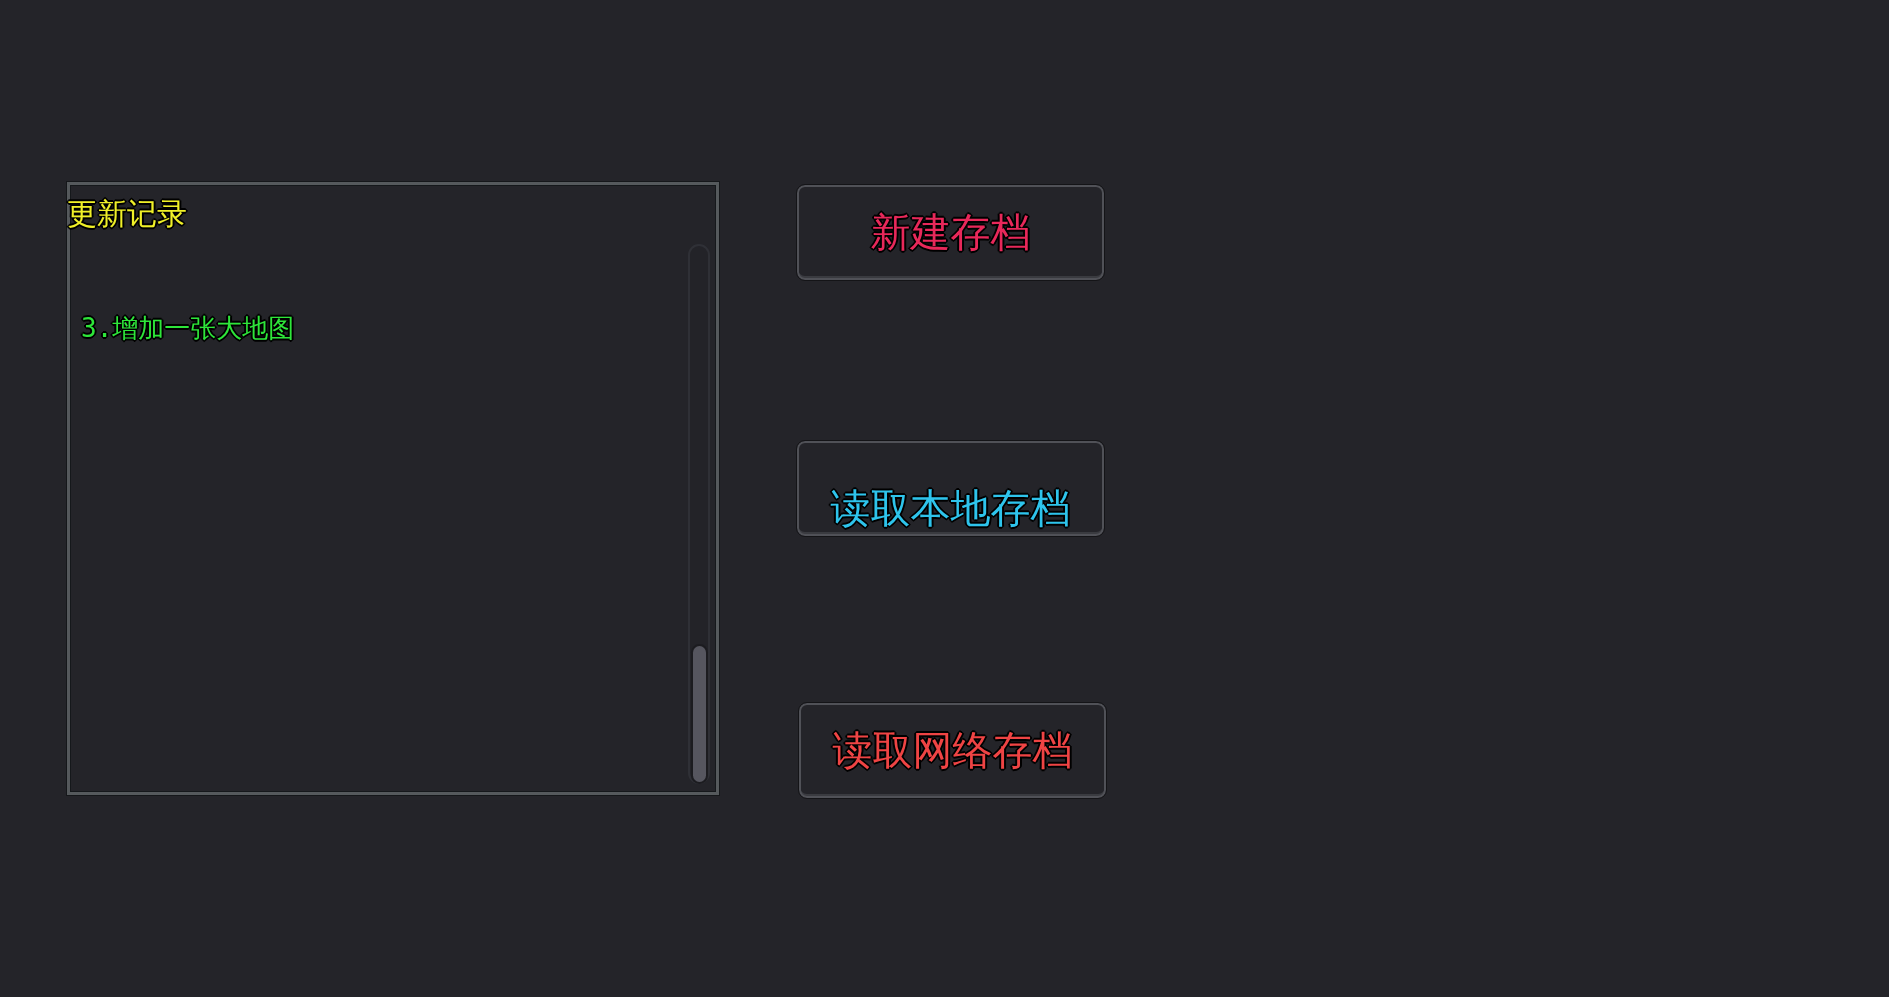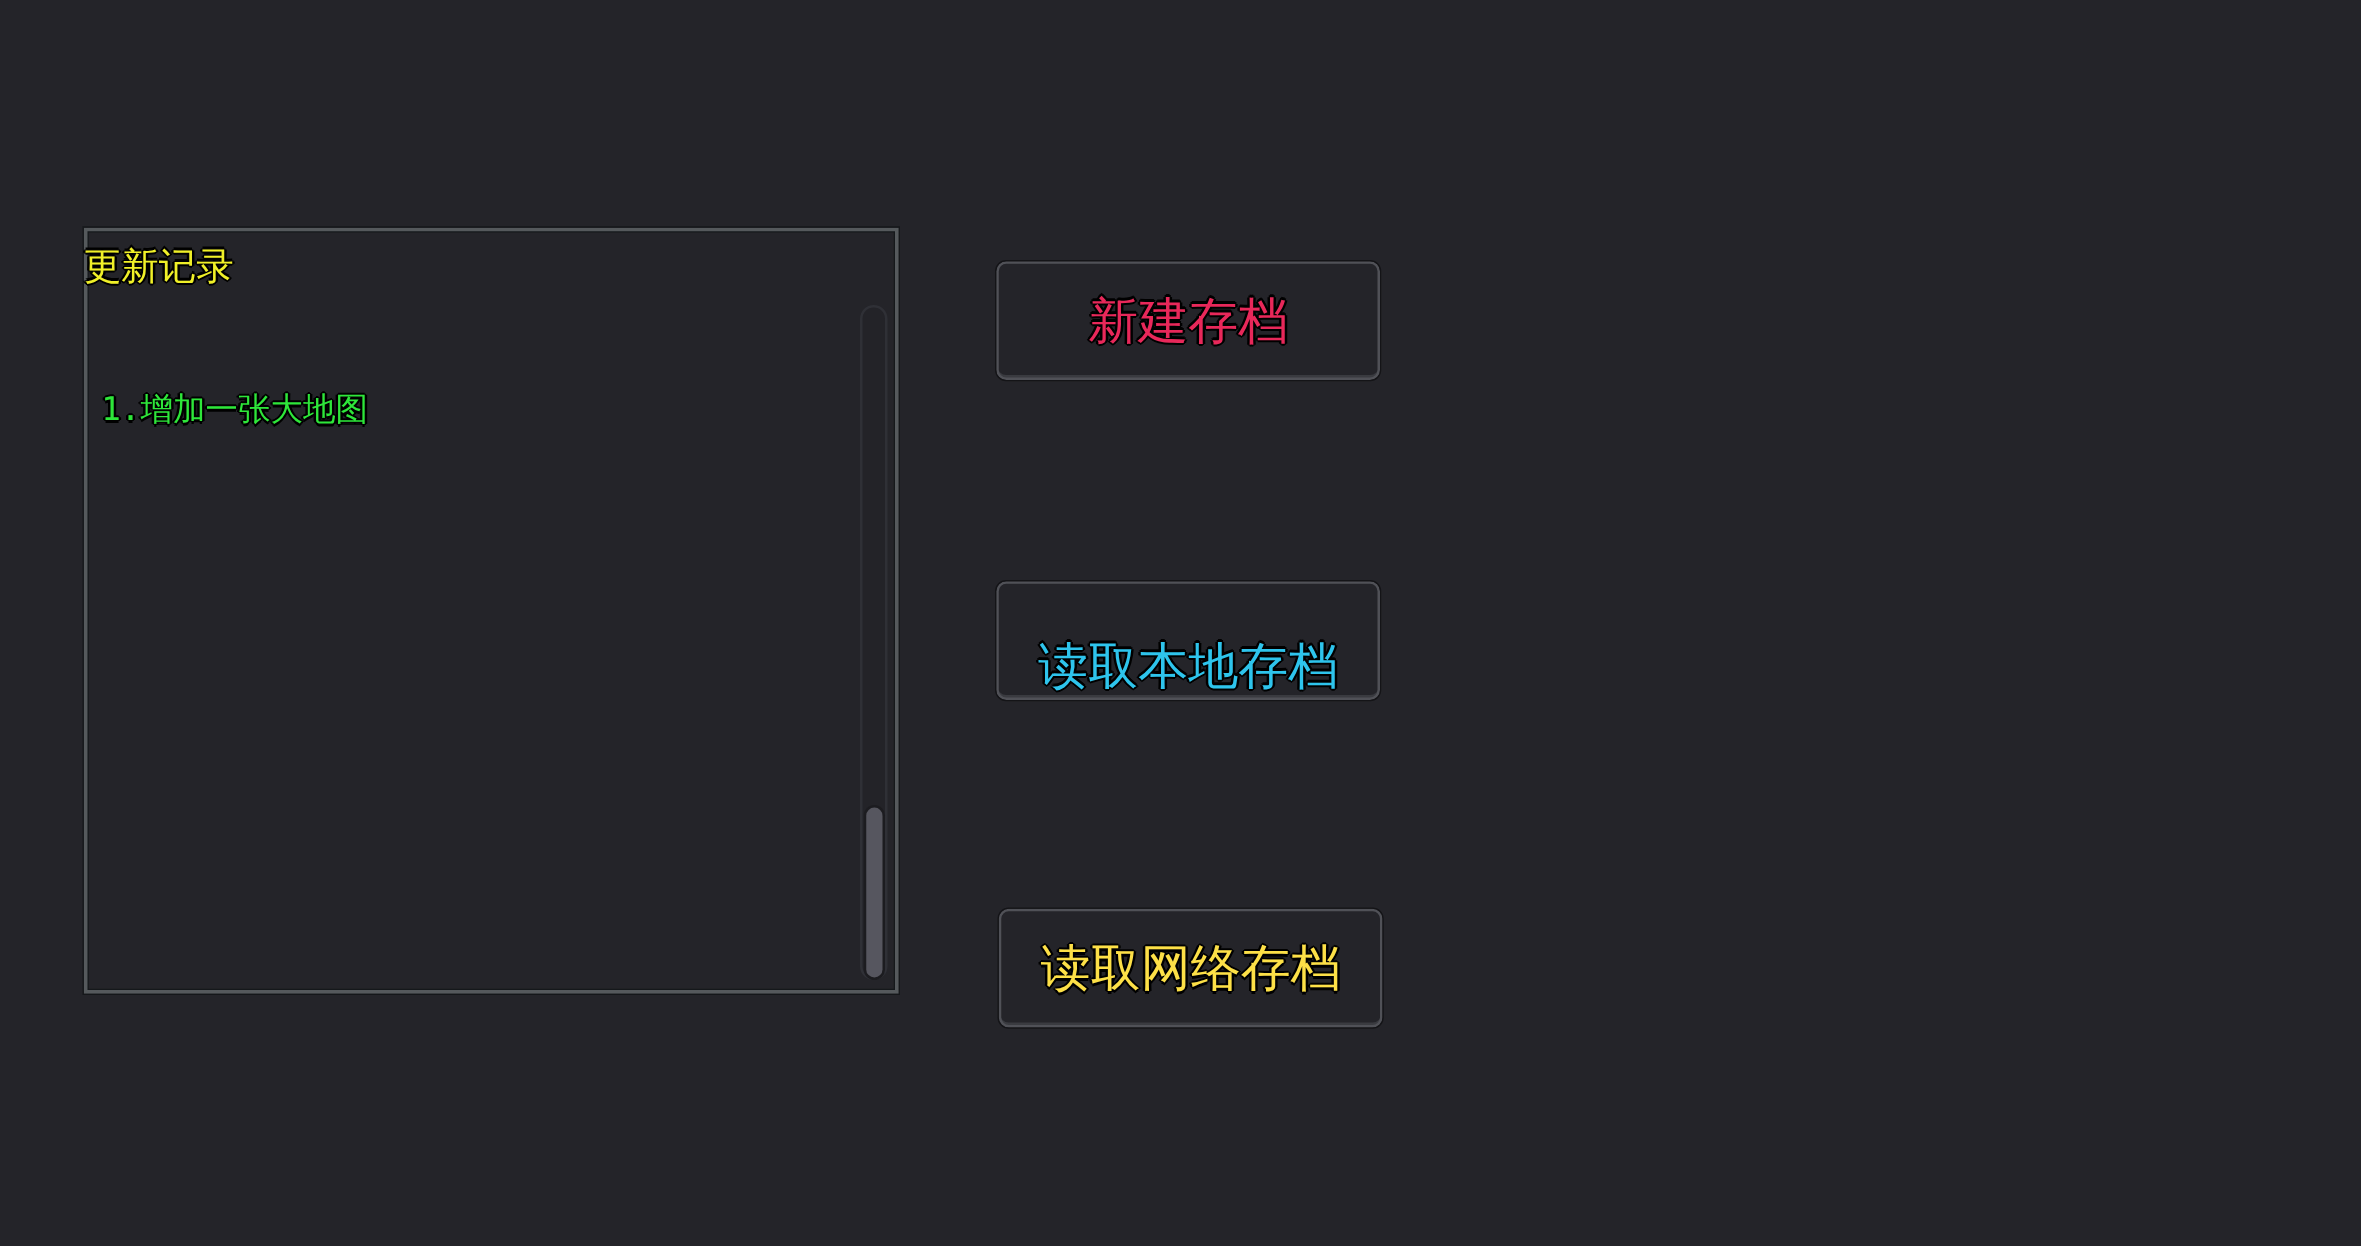--- a/index.html
+++ b/index.html
@@ -104,37 +104,36 @@
       border: 1px solid #141417;
       box-shadow:
         inset 0 0 0 2px #505157,
         inset 0 -3px 0 1px #3a3b40;
       display: flex;
       align-items: center;
       justify-content: center;
       font-size: 40px;
       cursor: pointer;
       letter-spacing: 0px;
-      margin-top: 24px;
     }
     #btn-new   { left: 796px; top: 184px; }
     #btn-local { left: 796px; top: 440px; align-items: flex-end; }
     #btn-net   { left: 798px; top: 702px; }
   </style>
 </head>
 <body>
 
 <div id="stage">
 
   <div class="panel">
     <div class="panel-title outlined">更新记录</div>
 
     <div class="panel-viewport">
       <div class="log-content outlined">
-        <span class="log-line">1.增加一张大地图</span>
+        <span class="log-line">3.增加一张大地图</span>
         <span class="log-line"></span>
         
         
         
         
         
         
       </div>
     </div>
 
@@ -145,16 +144,16 @@
 
   <div id="btn-new" class="menu-btn">
     <span class="outlined" style="color:#e8285a">新建存档</span>
   </div>
 
   <div id="btn-local" class="menu-btn">
     <span class="outlined" style="color:#2ec4ec">读取本地存档</span>
   </div>
 
   <div id="btn-net" class="menu-btn">
-    <span class="outlined" style="color:#fde047">读取网络存档</span>
+    <span class="outlined" style="color:#ef4444">读取网络存档</span>
   </div>
 
 </div>
 
 </body></html>

